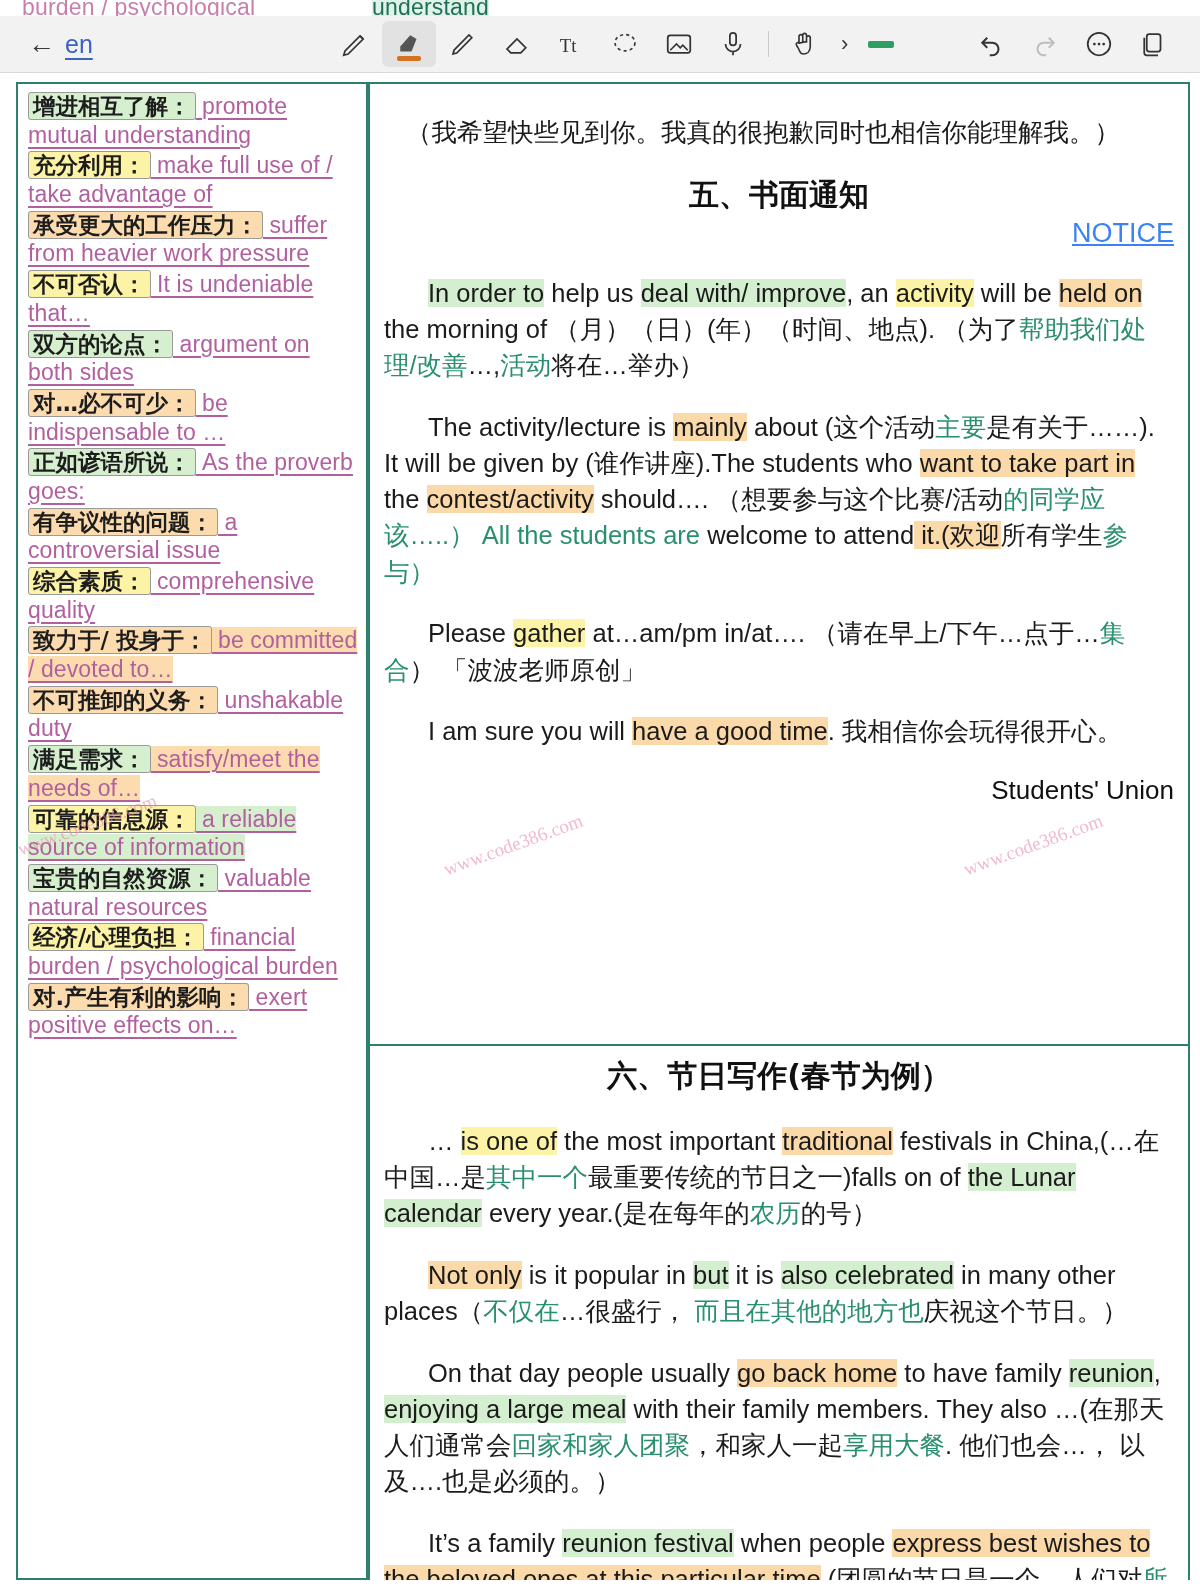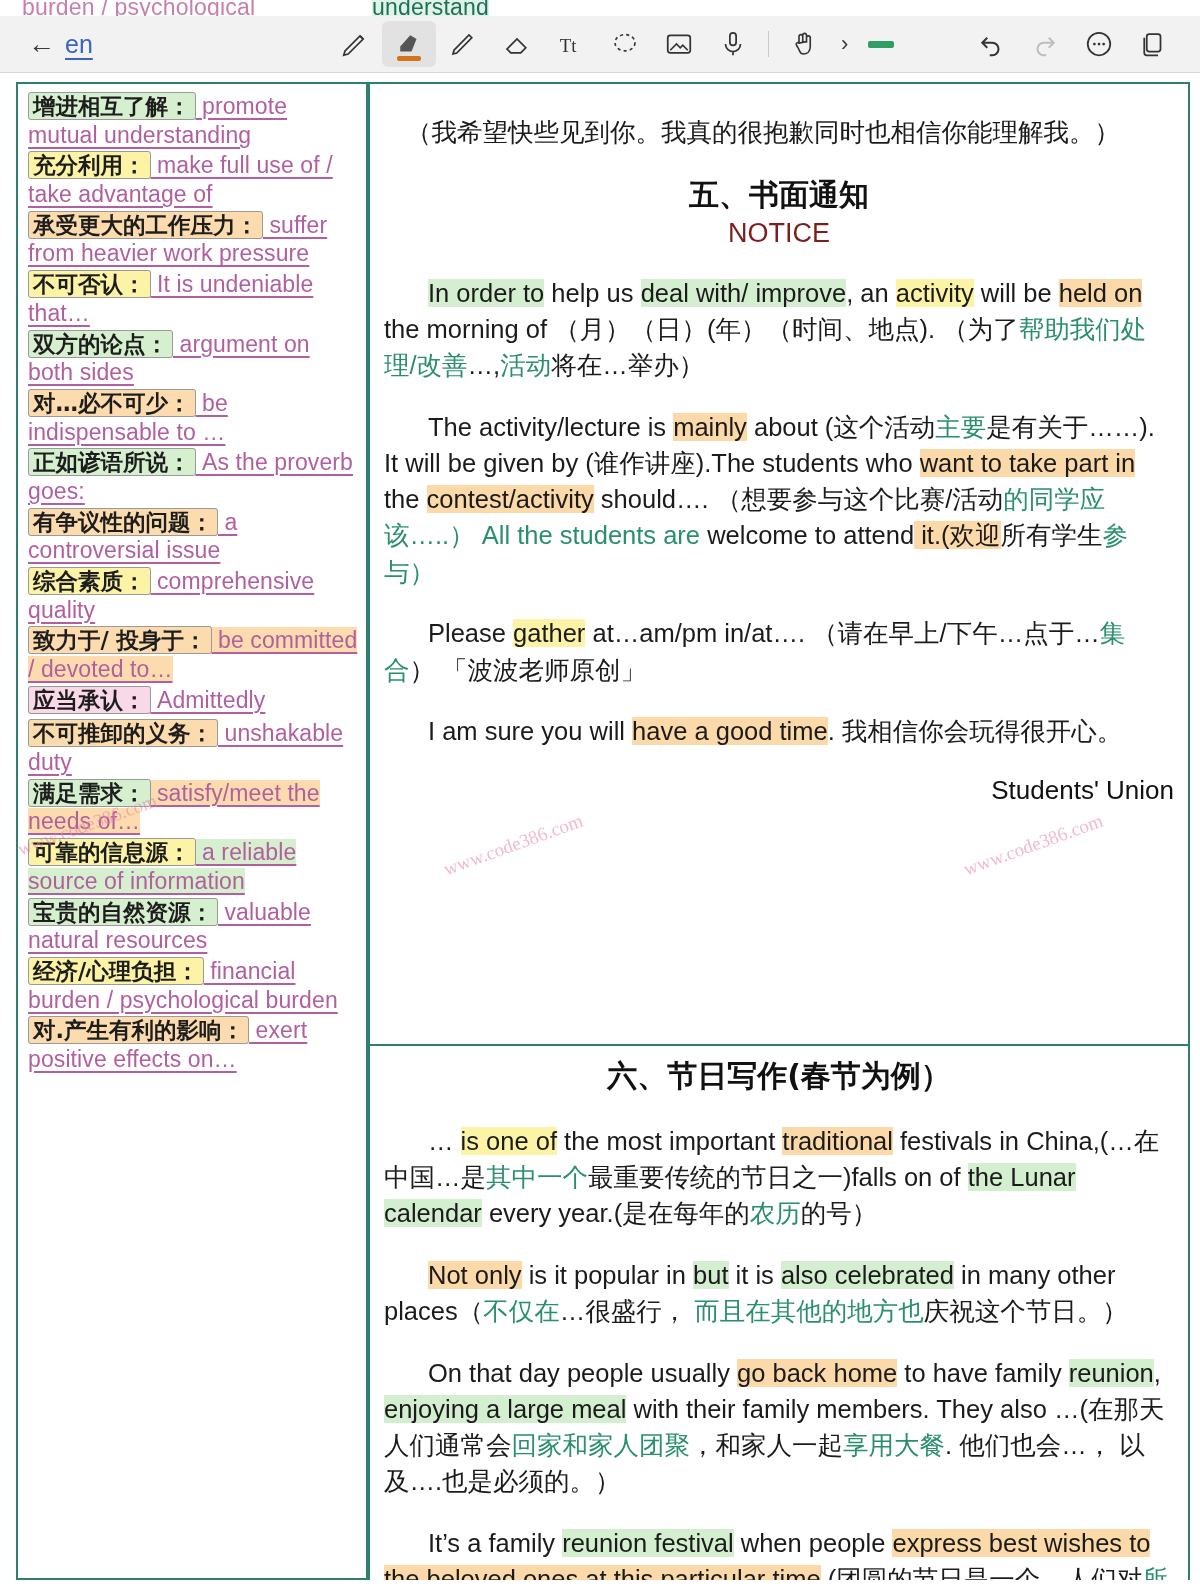--- a/index.html
+++ b/index.html
@@ -79,21 +79,21 @@
   .en-ob{background:#fcdcae;}
   .en-gb{background:#d6f0cf;}
 
   
   .rt{font-size:25.5px;line-height:1.42;color:#1b1b1b;}
   .indent{text-indent:44px;}
   .hdr{
     text-align:center;font-weight:700;font-size:30px;color:#111;
     font-family:"DejaVu Sans", sans-serif;margin:6px 0 2px 0;
   }
-  .hdr-en{text-align:center;font-size:27px;color:#7f1d1d;margin:0 0 4px 0;}
+  .hdr-en{text-align:right;font-size:27px;color:#3b82f6;margin:0 0 4px 0;text-decoration:underline;}
   .gr{color:#2a8f6d;}
   .om{background:#fbd9a8;}
   .ym{background:#fdf3a6;}
   .gm{background:#d4efd0;}
   .signature{text-align:right;font-size:26px;color:#111;margin-top:4px;}
 
   
   .wm{
     position:absolute;color:#e77fa8;opacity:.55;font-size:19px;
     transform:rotate(-20deg);white-space:nowrap;pointer-events:none;
@@ -211,21 +211,20 @@
           <div class="entry"><span class="cn hl-g">增进相互了解：</span><span class="en "> promote mutual understanding</span></div>
           <div class="entry"><span class="cn hl-y">充分利用：</span><span class="en "> make full use of / take advantage of</span></div>
           <div class="entry"><span class="cn hl-o">承受更大的工作压力：</span><span class="en "> suffer from heavier work pressure</span></div>
           <div class="entry"><span class="cn hl-y">不可否认：</span><span class="en "> It is undeniable that…</span></div>
           <div class="entry"><span class="cn hl-g">双方的论点：</span><span class="en "> argument on both sides</span></div>
           <div class="entry"><span class="cn hl-o">对…必不可少：</span><span class="en "> be indispensable to …</span></div>
           <div class="entry"><span class="cn hl-g">正如谚语所说：</span><span class="en "> As the proverb goes:</span></div>
           <div class="entry"><span class="cn hl-o">有争议性的问题：</span><span class="en "> a controversial issue</span></div>
           <div class="entry"><span class="cn hl-y">综合素质：</span><span class="en "> comprehensive quality</span></div>
           <div class="entry"><span class="cn hl-o">致力于/ 投身于：</span><span class="en en-ob"> be committed / devoted to…</span></div>
-          <div class="entry"><span class="cn hl-p">应当承认：</span><span class="en "> Admittedly</span></div>
           <div class="entry"><span class="cn hl-o">不可推卸的义务：</span><span class="en "> unshakable duty</span></div>
           <div class="entry"><span class="cn hl-g">满足需求：</span><span class="en en-ob"> satisfy/meet the needs of…</span></div>
           <div class="entry"><span class="cn hl-y">可靠的信息源：</span><span class="en en-gb"> a reliable source of information</span></div>
           <div class="entry"><span class="cn hl-g">宝贵的自然资源：</span><span class="en "> valuable natural resources</span></div>
           <div class="entry"><span class="cn hl-y">经济/心理负担：</span><span class="en "> financial burden / psychological burden</span></div>
           <div class="entry"><span class="cn hl-o">对.产生有利的影响：</span><span class="en "> exert positive effects on…</span></div>
         </div>
     </div>
 
     <div class="col-right">

